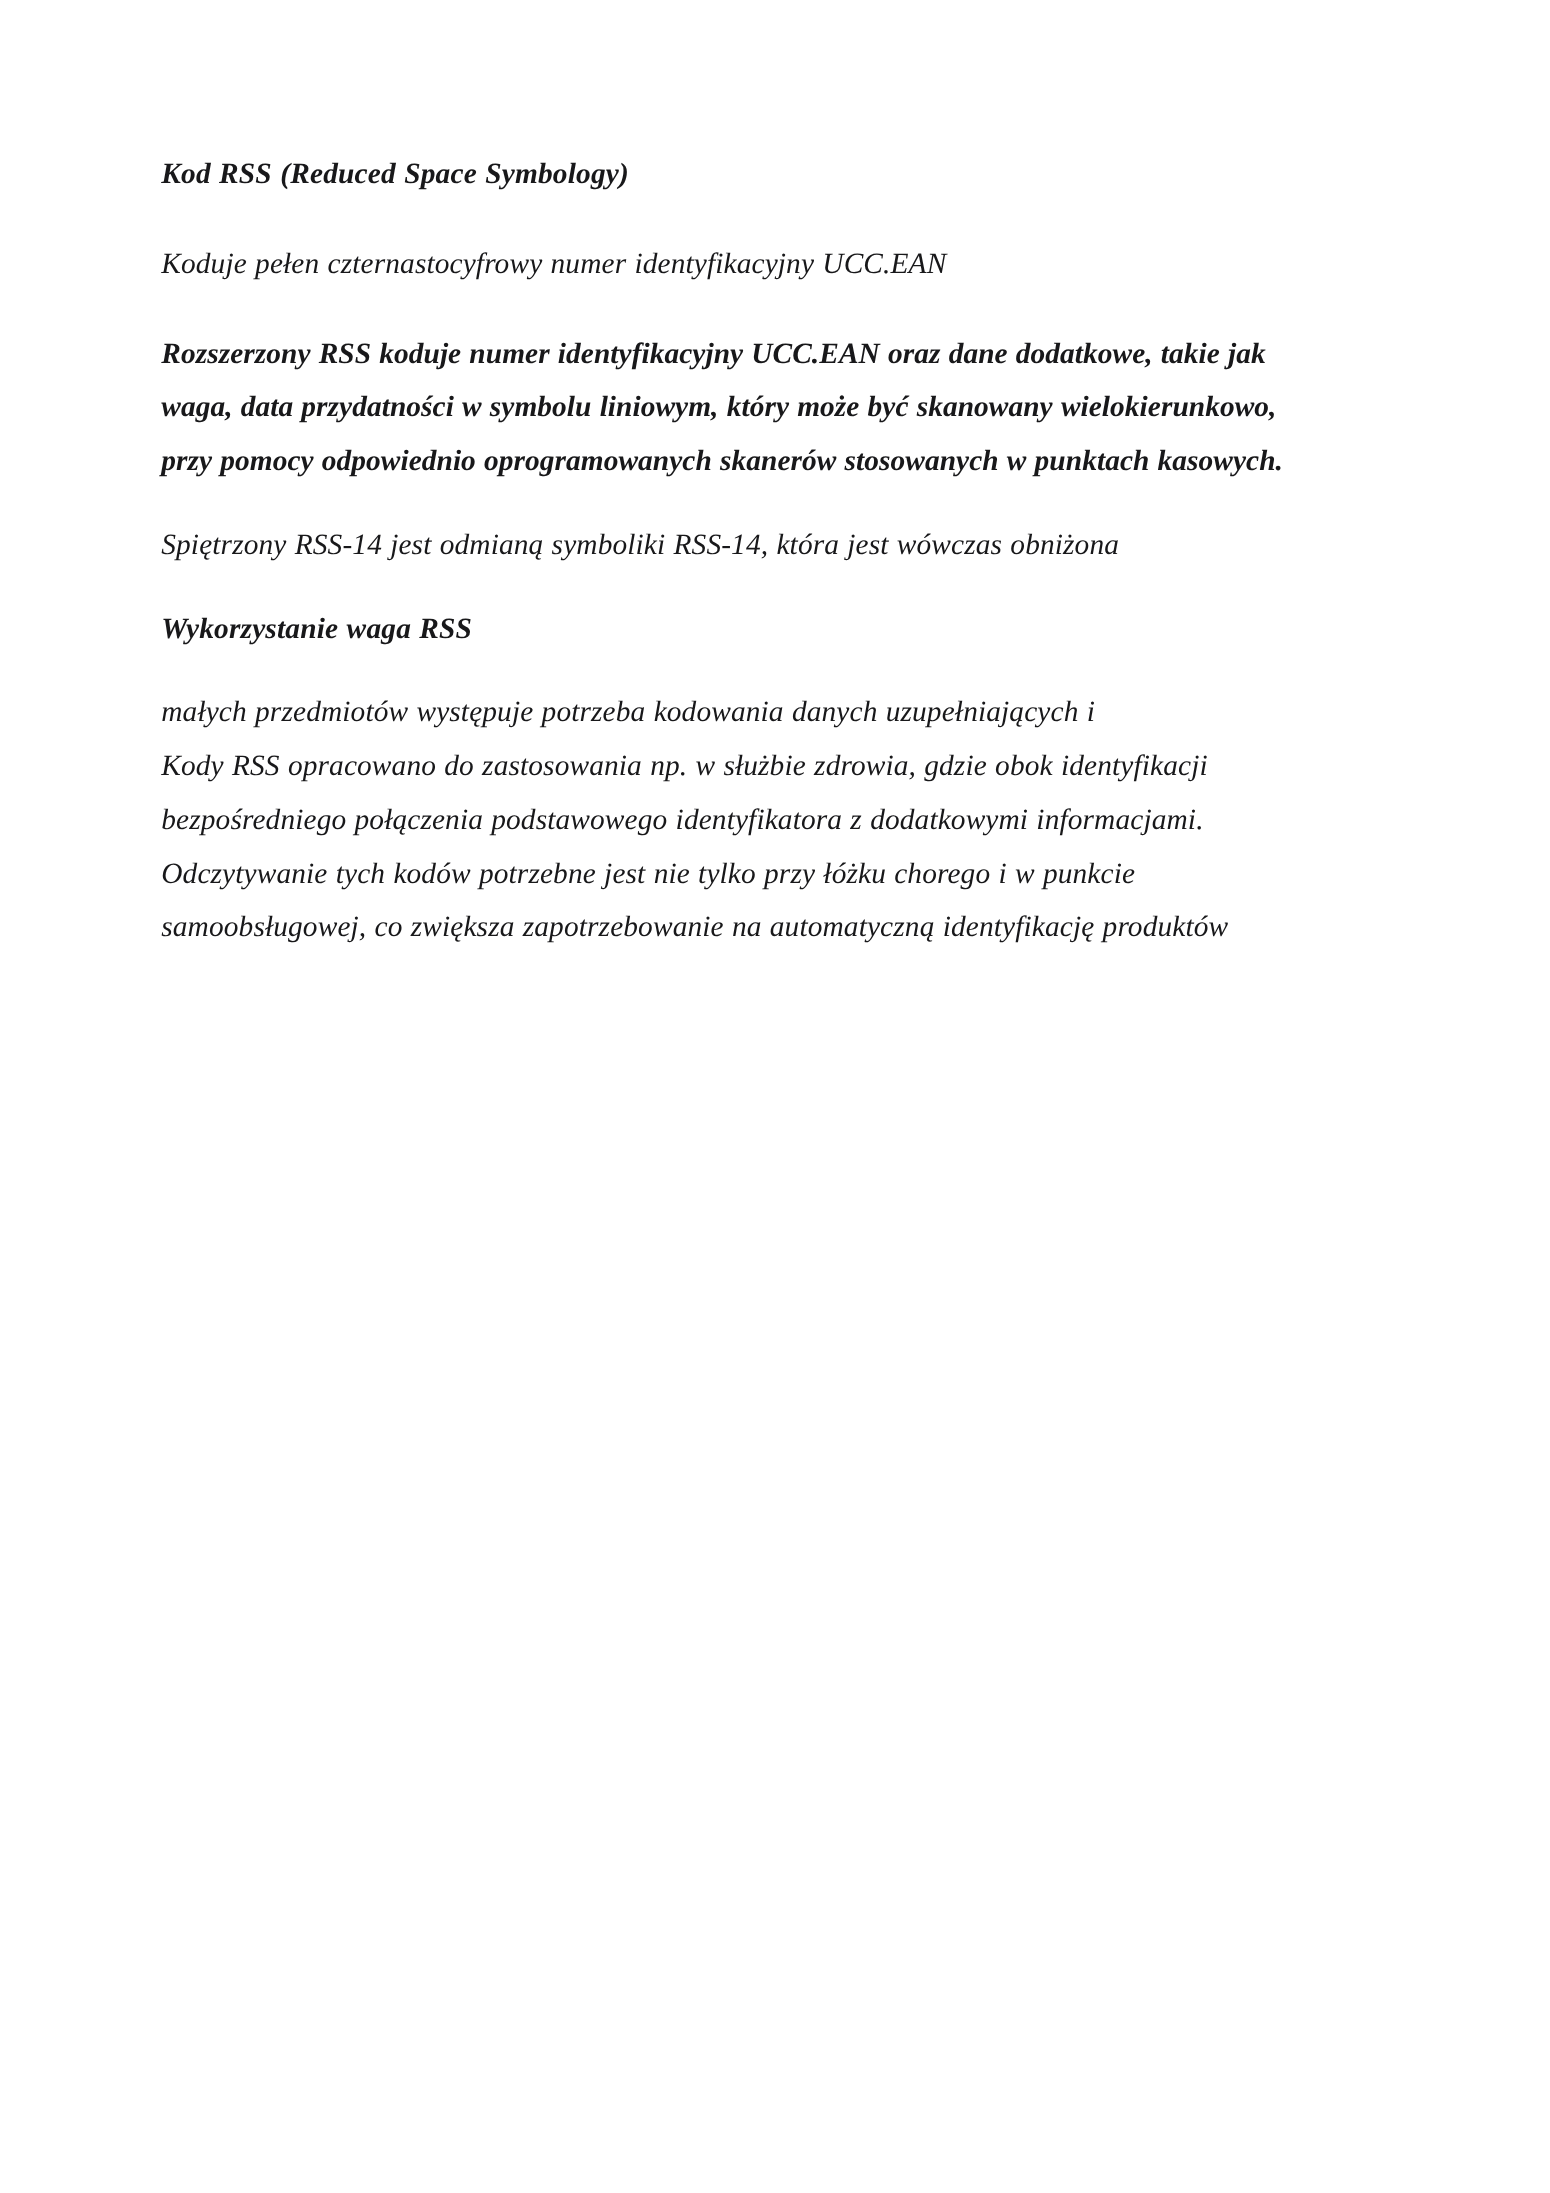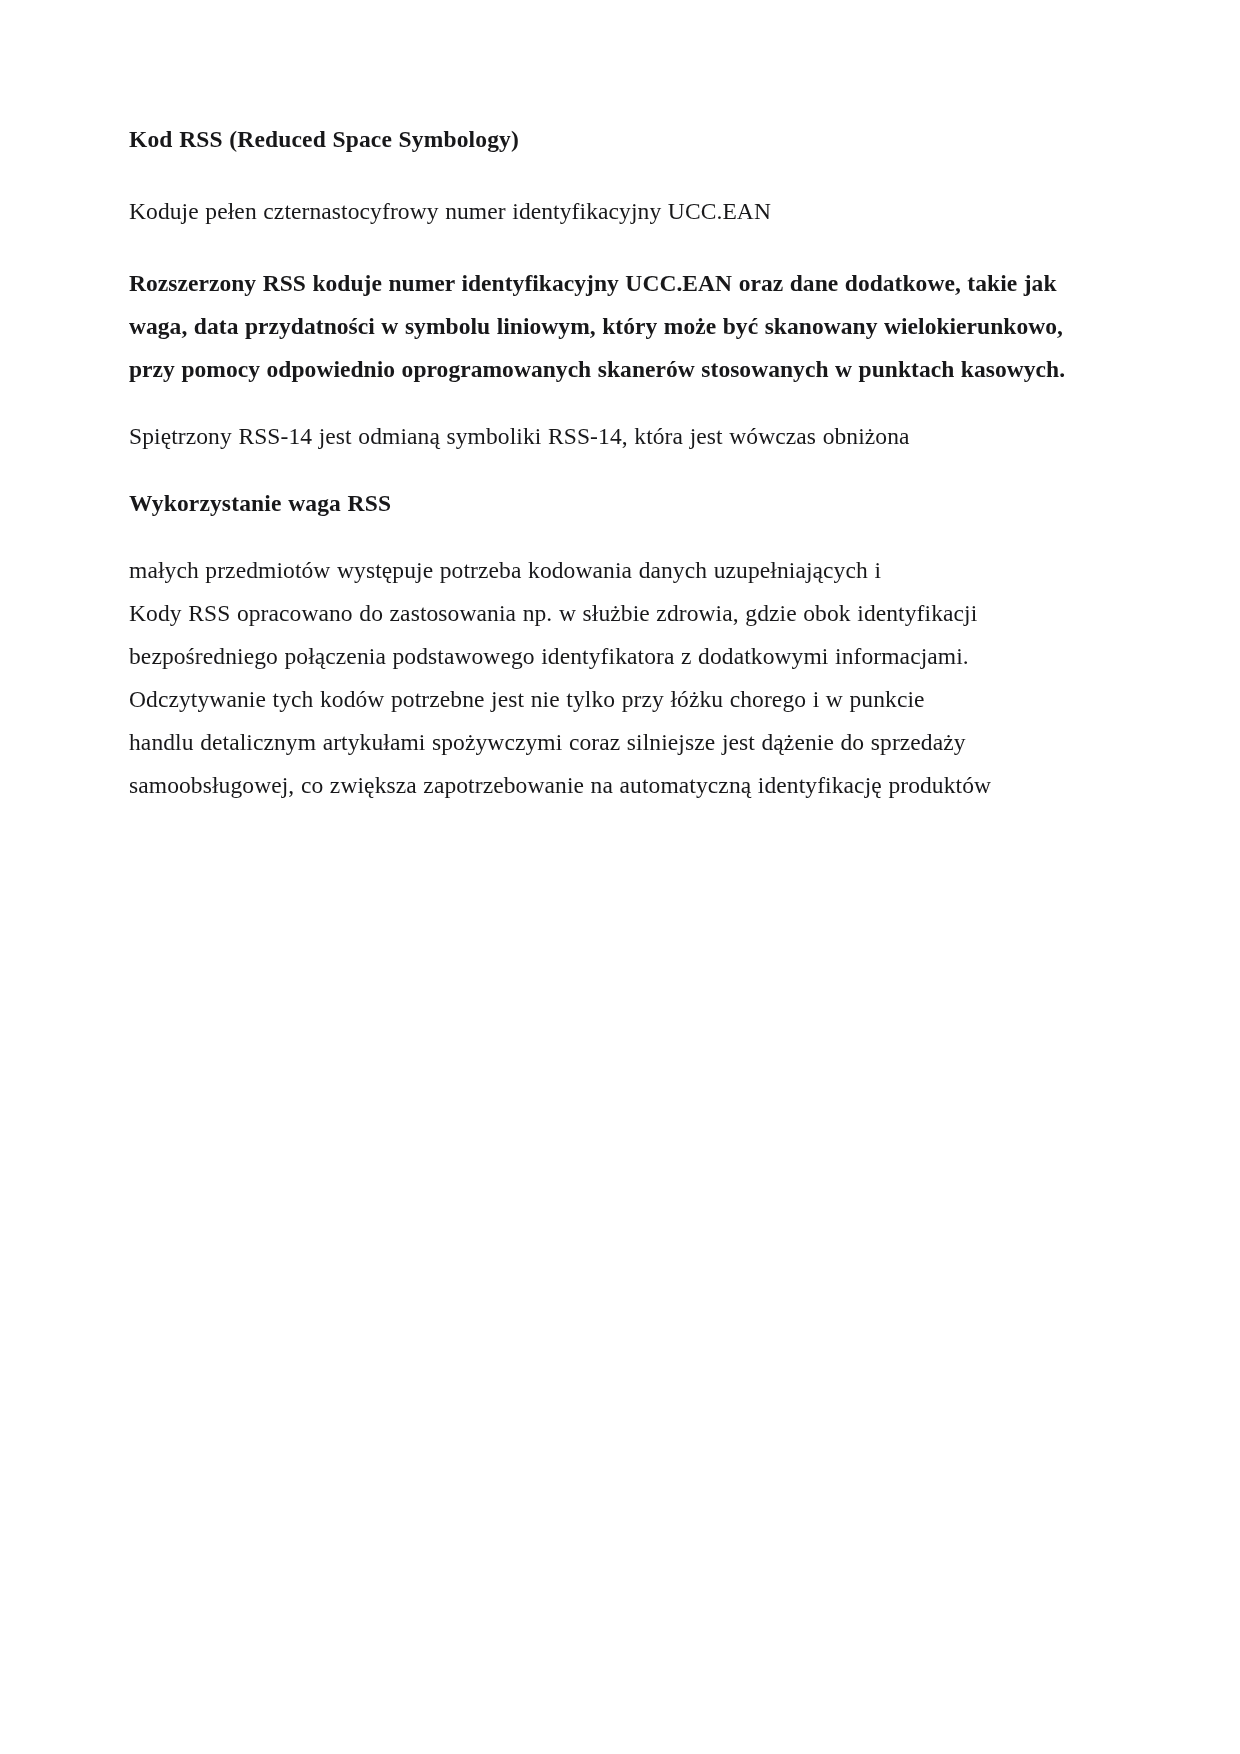--- a/index.html
+++ b/index.html
@@ -48,20 +48,21 @@
   
   .gap-lg { margin-bottom: 29px; }
   .gap-md { margin-bottom: 24px; }
 
   .block-multiline {
     line-height: 43px;
   }
   .line {
     display: block;
     white-space: nowrap;
+    font-style: italic;
   }
   
   .scan-tint {
     position: absolute;
     inset: 0;
     pointer-events: none;
     background: #ffffff;
     opacity: 0;
   }
 </style>
@@ -92,19 +93,18 @@
 
     <p class="para heading gap-md">
       <span class="line">Wykorzystanie waga RSS</span>
     </p>
 
     <p class="para body block-multiline">
       <span class="line">małych przedmiotów występuje potrzeba kodowania danych uzupełniających i</span>
       <span class="line">Kody RSS opracowano do zastosowania np. w służbie zdrowia, gdzie obok identyfikacji</span>
       <span class="line">bezpośredniego połączenia podstawowego identyfikatora z dodatkowymi informacjami.</span>
       <span class="line">Odczytywanie tych kodów potrzebne jest nie tylko przy łóżku chorego i w punkcie</span>
-      <span class="line">handlu detalicznym artykułami spożywczymi coraz silniejsze jest dążenie do sprzedaży</span>
       <span class="line">samoobsługowej, co zwiększa zapotrzebowanie na automatyczną identyfikację produktów</span>
     </p>
 
   </div>
   <div class="scan-tint"></div>
 </div>
 
 </body></html>

